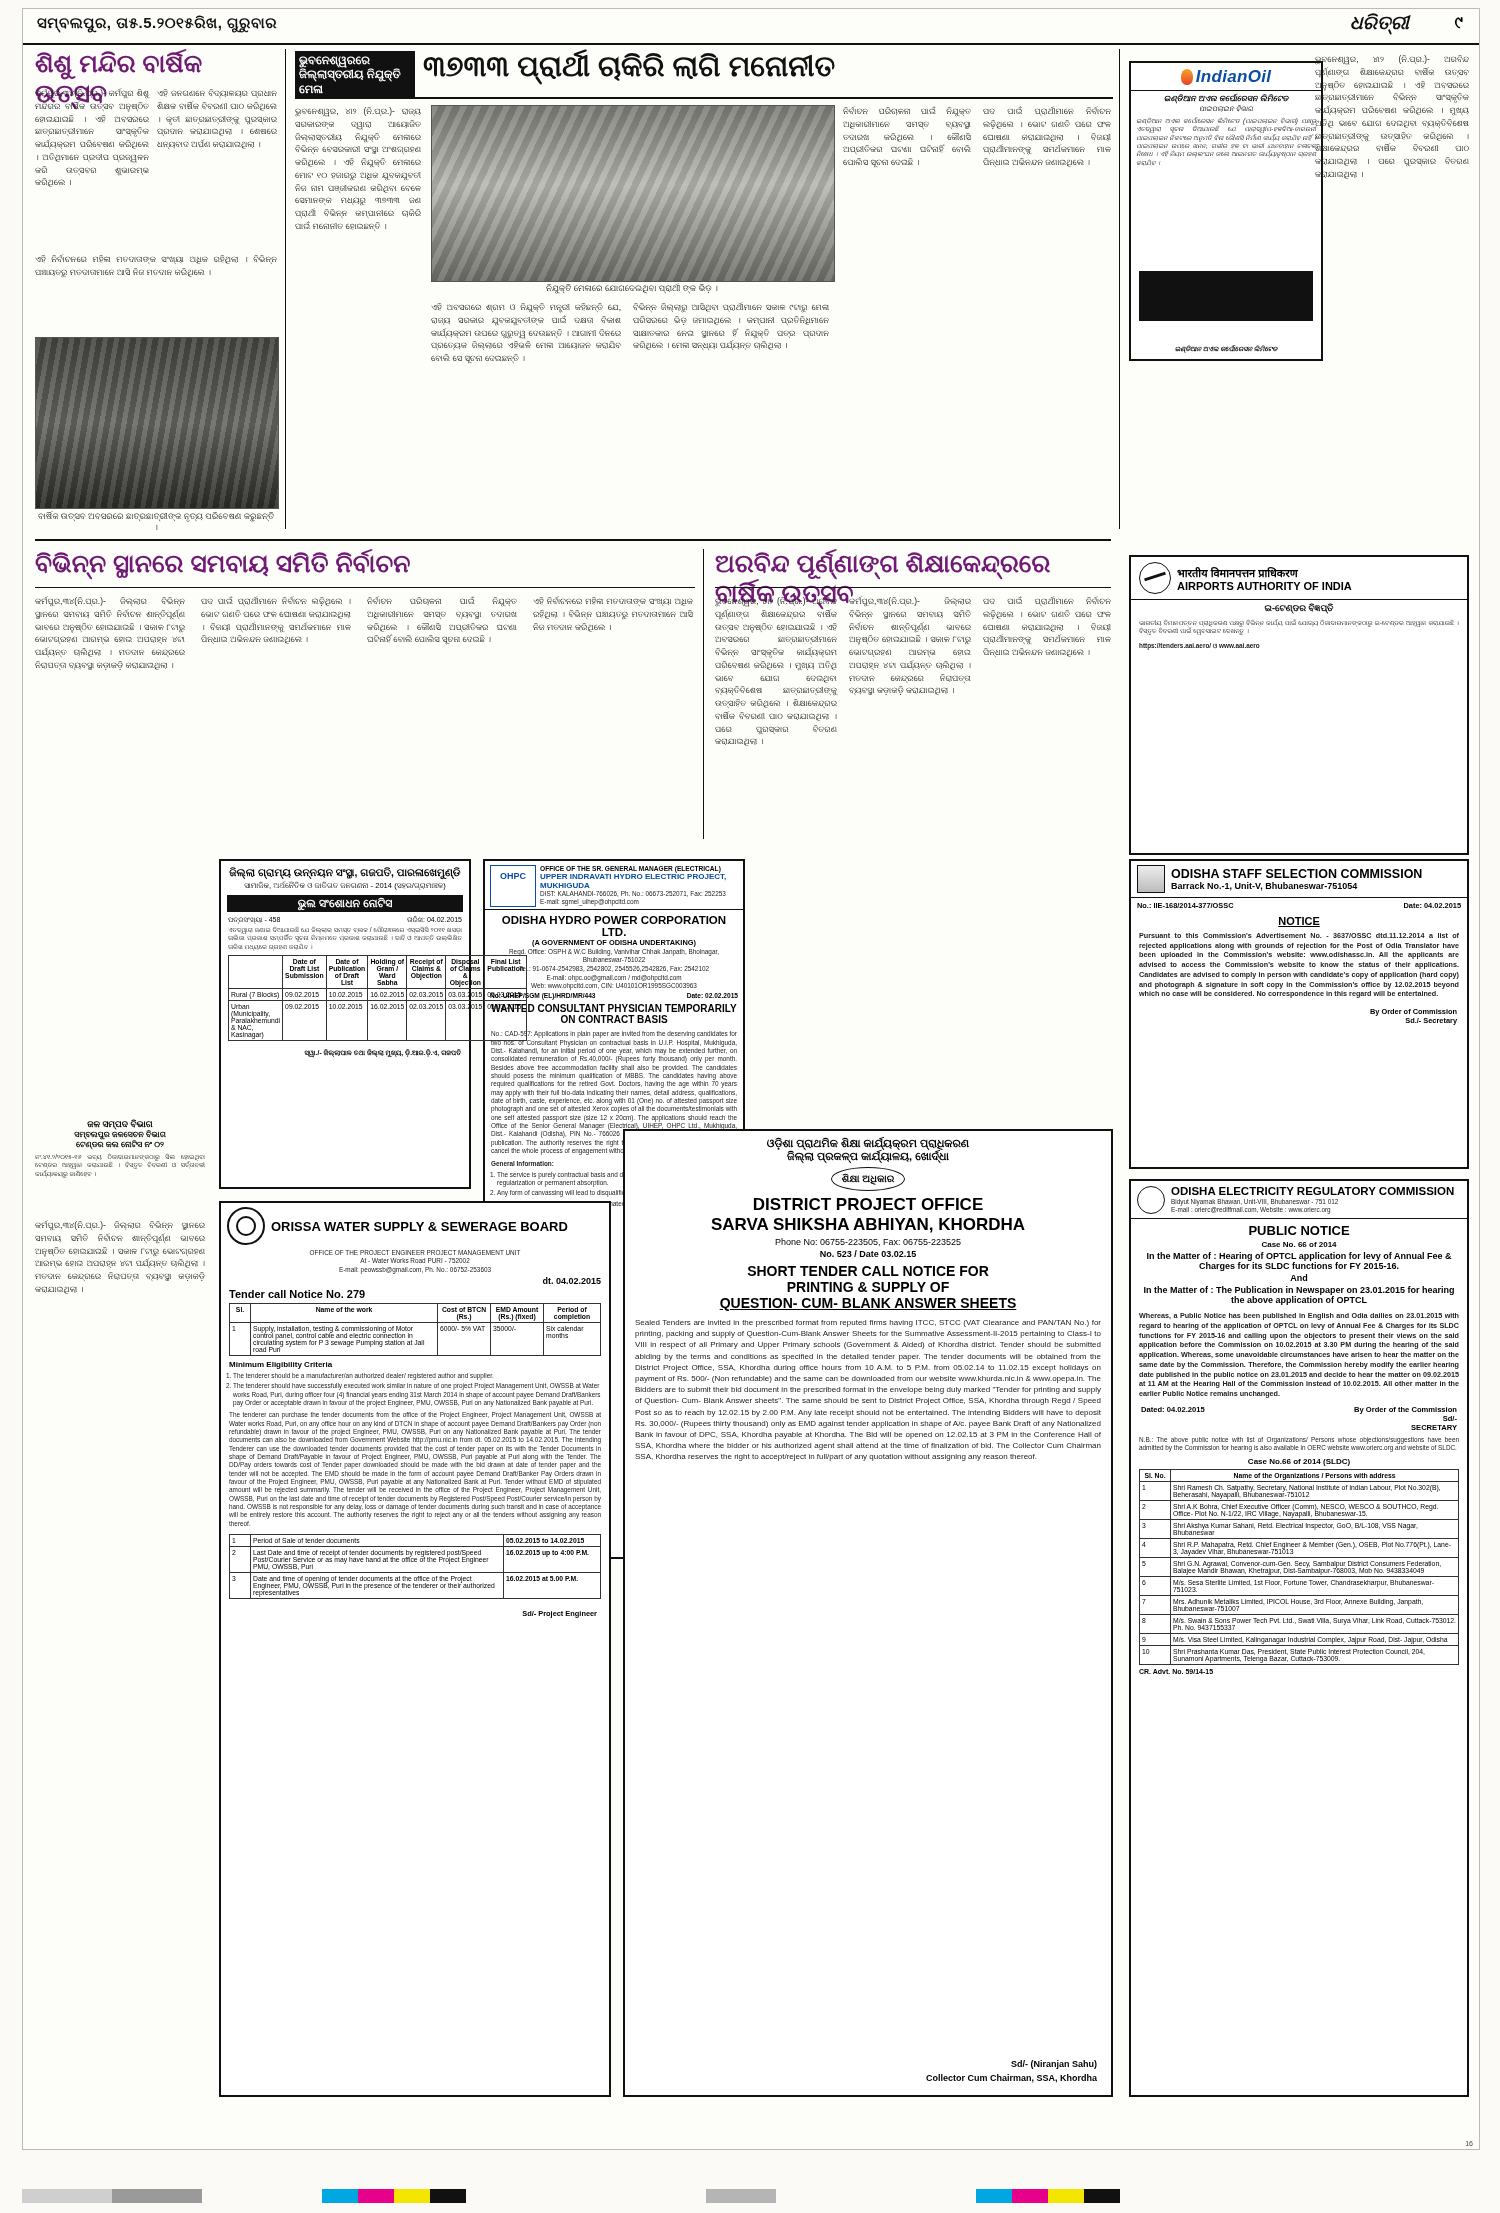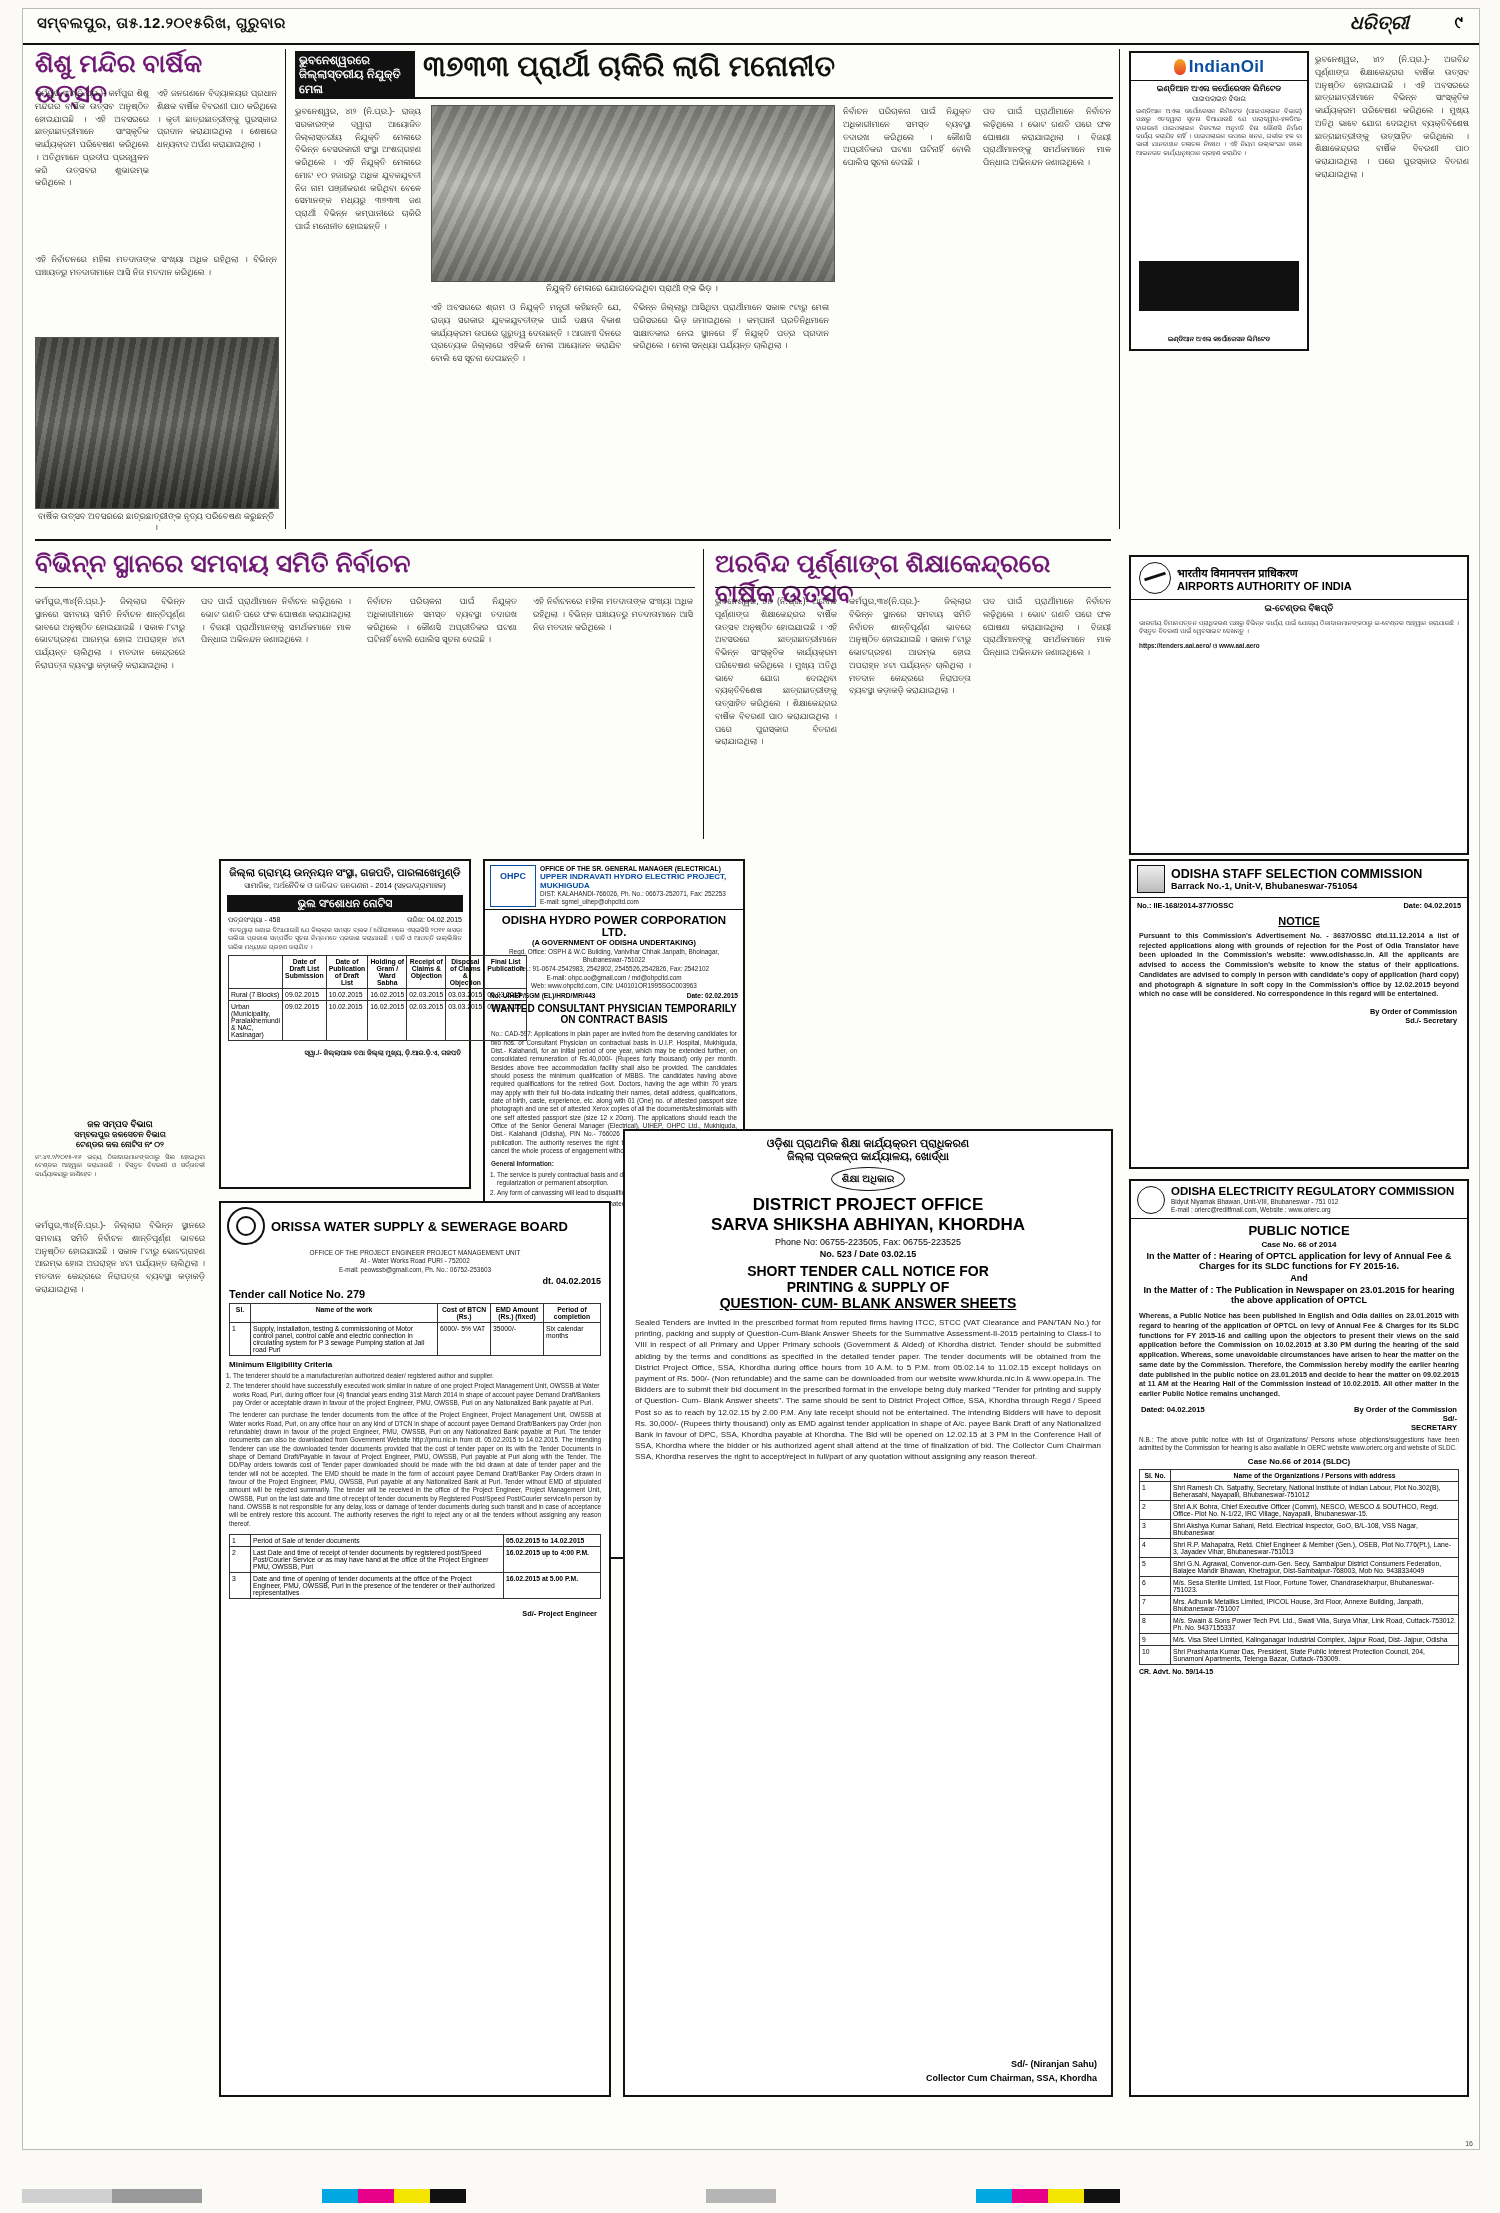--- a/index.html
+++ b/index.html
@@ -53,21 +53,21 @@
   .aai-logo{width:30px;height:30px;border:1px solid #111;border-radius:50%;position:relative;display:inline-block;}
   .aai-logo:before{content:"";position:absolute;left:4px;top:12px;width:22px;height:3px;background:#111;transform:rotate(-18deg);}
 </style>
 </head>
 <body>
 
 <div class="page">
   <div class="sheet">
 
     <div class="masthead">
-      <div class="place">ସମ୍ବଲପୁର, ତା୫.12.୨୦୧୫ରିଖ, ଗୁରୁବାର</div>
+      <div class="place">ସମ୍ବଲପୁର, ତା୫.5.୨୦୧୫ରିଖ, ଗୁରୁବାର</div>
       <div class="brand">ଧରିତ୍ରୀ</div>
       <div class="pg">୯</div>
     </div>
 
     <div style="position:absolute;left:12px;top:40px;width:245px;" class="hd2">ଶିଶୁ ମନ୍ଦିର ବାର୍ଷିକ ଉତ୍ସବ</div>
     <div class="col" style="left:12px;top:78px;width:114px;height:160px;">କର୍ମପୁର,୩୪(ନି.ପ୍ର.)- କର୍ମପୁର ଶିଶୁ ମନ୍ଦିରର ବାର୍ଷିକ ଉତ୍ସବ ଅନୁଷ୍ଠିତ ହୋଇଯାଇଛି । ଏହି ଅବସରରେ ଛାତ୍ରଛାତ୍ରୀମାନେ ସାଂସ୍କୃତିକ କାର୍ଯ୍ୟକ୍ରମ ପରିବେଷଣ କରିଥିଲେ । ଅତିଥିମାନେ ପ୍ରଦୀପ ପ୍ରଜ୍ୱଳନ କରି ଉତ୍ସବର ଶୁଭାରମ୍ଭ କରିଥିଲେ ।</div>
     <div class="col" style="left:134px;top:78px;width:120px;height:160px;">ଏହି ଜନଗଣନେ ବିଦ୍ୟାଳୟର ପ୍ରଧାନ ଶିକ୍ଷକ ବାର୍ଷିକ ବିବରଣୀ ପାଠ କରିଥିଲେ । କୃତୀ ଛାତ୍ରଛାତ୍ରୀଙ୍କୁ ପୁରସ୍କାର ପ୍ରଦାନ କରାଯାଇଥିଲା । ଶେଷରେ ଧନ୍ୟବାଦ ଅର୍ପଣ କରାଯାଇଥିଲା ।</div>
 
     <div class="photo dark" style="left:12px;top:328px;width:242px;height:170px;">
         <div class="g"></div>
@@ -89,21 +89,21 @@
     <div class="cap" style="position:absolute;left:408px;top:274px;width:402px;">ନିଯୁକ୍ତି ମେଳାରେ ଯୋଗଦେଇଥିବା ପ୍ରାର୍ଥୀ ଙ୍କ ଭିଡ଼ ।</div>
 
     <div class="col" style="left:272px;top:96px;width:126px;height:440px;">ଭୁବନେଶ୍ୱର, ୪ା୨ (ନି.ପ୍ର.)- ରାଜ୍ୟ ସରକାରଙ୍କ ଦ୍ୱାରା ଆୟୋଜିତ ଜିଲ୍ଲାସ୍ତରୀୟ ନିଯୁକ୍ତି ମେଳାରେ ବିଭିନ୍ନ ବେସରକାରୀ ସଂସ୍ଥା ଅଂଶଗ୍ରହଣ କରିଥିଲେ । ଏହି ନିଯୁକ୍ତି ମେଳାରେ ମୋଟ ୧୦ ହଜାରରୁ ଅଧିକ ଯୁବକଯୁବତୀ ନିଜ ନାମ ପଞ୍ଜୀକରଣ କରିଥିବା ବେଳେ ସେମାନଙ୍କ ମଧ୍ୟରୁ ୩୭୩୩ ଜଣ ପ୍ରାର୍ଥୀ ବିଭିନ୍ନ କମ୍ପାନୀରେ ଚାକିରି ପାଇଁ ମନୋନୀତ ହୋଇଛନ୍ତି ।</div>
     <div class="col" style="left:408px;top:292px;width:190px;height:245px;">ଏହି ଅବସରରେ ଶ୍ରମ ଓ ନିଯୁକ୍ତି ମନ୍ତ୍ରୀ କହିଛନ୍ତି ଯେ, ରାଜ୍ୟ ସରକାର ଯୁବକଯୁବତୀଙ୍କ ପାଇଁ ଦକ୍ଷତା ବିକାଶ କାର୍ଯ୍ୟକ୍ରମ ଉପରେ ଗୁରୁତ୍ୱ ଦେଉଛନ୍ତି । ଆଗାମୀ ଦିନରେ ପ୍ରତ୍ୟେକ ଜିଲ୍ଲାରେ ଏହିଭଳି ମେଳା ଆୟୋଜନ କରାଯିବ ବୋଲି ସେ ସୂଚନା ଦେଇଛନ୍ତି ।</div>
     <div class="col" style="left:610px;top:292px;width:196px;height:245px;">ବିଭିନ୍ନ ଜିଲ୍ଲାରୁ ଆସିଥିବା ପ୍ରାର୍ଥୀମାନେ ସକାଳ ୯ଟାରୁ ମେଳା ପରିସରରେ ଭିଡ଼ ଜମାଇଥିଲେ । କମ୍ପାନୀ ପ୍ରତିନିଧିମାନେ ସାକ୍ଷାତକାର ନେଇ ସ୍ଥାନରେ ହିଁ ନିଯୁକ୍ତି ପତ୍ର ପ୍ରଦାନ କରିଥିଲେ । ମେଳା ସନ୍ଧ୍ୟା ପର୍ଯ୍ୟନ୍ତ ଚାଲିଥିଲା ।</div>
     <div class="col" style="left:820px;top:96px;width:128px;height:440px;">ନିର୍ବାଚନ ପରିଚାଳନା ପାଇଁ ନିଯୁକ୍ତ ଅଧିକାରୀମାନେ ସମସ୍ତ ବ୍ୟବସ୍ଥା ତଦାରଖ କରିଥିଲେ । କୌଣସି ଅପ୍ରୀତିକର ଘଟଣା ଘଟିନାହିଁ ବୋଲି ପୋଲିସ ସୂଚନା ଦେଇଛି ।</div>
     <div class="col" style="left:960px;top:96px;width:128px;height:440px;">ପଦ ପାଇଁ ପ୍ରାର୍ଥୀମାନେ ନିର୍ବାଚନ ଲଢ଼ିଥିଲେ । ଭୋଟ ଗଣତି ପରେ ଫଳ ଘୋଷଣା କରାଯାଇଥିଲା । ବିଜୟୀ ପ୍ରାର୍ଥୀମାନଙ୍କୁ ସମର୍ଥକମାନେ ମାଳ ପିନ୍ଧାଇ ଅଭିନନ୍ଦନ ଜଣାଇଥିଲେ ।</div>
 
     <div class="rule" style="left:1096px;top:40px;width:1px;height:480px;"></div>
 
-    <div class="adbox" style="left:1106px;top:42px;width:180px;height:300px;">
+    <div class="adbox" style="left:1106px;top:52px;width:194px;height:300px;font-style:italic;">
       <div class="oiltop ctr" style="padding:4px 0 3px;">
         <span class="ioflame"></span><span class="indianoil">IndianOil</span>
       </div>
       <div class="ctr bold" style="font-size:8px;padding:3px 4px 1px;">ଇଣ୍ଡିଆନ ଅଏଲ କର୍ପୋରେସନ ଲିମିଟେଡ</div>
       <div class="ctr" style="font-size:7px;">ପାଇପଲାଇନ ବିଭାଗ</div>
       <div class="xtiny" style="padding:4px 5px;text-align:justify;">ଇଣ୍ଡିଆନ ଅଏଲ କର୍ପୋରେସନ ଲିମିଟେଡ (ପାଇପଲାଇନ ବିଭାଗ) ପକ୍ଷରୁ ଏତଦ୍ୱାରା ସୂଚନା ଦିଆଯାଉଛି ଯେ ପାରାଦ୍ୱୀପ-ହଳଦିଆ-ବାରଉନୀ ପାଇପଲାଇନ ନିକଟରେ ଅନୁମତି ବିନା କୌଣସି ନିର୍ମାଣ କାର୍ଯ୍ୟ କରାଯିବ ନାହିଁ । ପାଇପଲାଇନ ଉପରେ ଖନନ, ଗଭୀର ହଳ ବା ଭାରୀ ଯାନବାହାନ ଚଳାଚଳ ନିଷେଧ । ଏହି ନିୟମ ଉଲ୍ଲଂଘନ କଲେ ଆଇନଗତ କାର୍ଯ୍ୟାନୁଷ୍ଠାନ ଗ୍ରହଣ କରାଯିବ ।</div>
       <div style="position:absolute;left:8px;right:8px;bottom:38px;height:50px;background:#111;"></div>
       <div class="ctr bold" style="position:absolute;left:0;right:0;bottom:6px;font-size:6.6px;">ଇଣ୍ଡିଆନ ଅଏଲ କର୍ପୋରେସନ ଲିମିଟେଡ</div>
     </div>
     <div class="col" style="left:1292px;top:44px;width:154px;height:490px;">ଭୁବନେଶ୍ୱର, ୪ା୨ (ନି.ପ୍ର.)- ଅରବିନ୍ଦ ପୂର୍ଣ୍ଣାଙ୍ଗ ଶିକ୍ଷାକେନ୍ଦ୍ରର ବାର୍ଷିକ ଉତ୍ସବ ଅନୁଷ୍ଠିତ ହୋଇଯାଇଛି । ଏହି ଅବସରରେ ଛାତ୍ରଛାତ୍ରୀମାନେ ବିଭିନ୍ନ ସାଂସ୍କୃତିକ କାର୍ଯ୍ୟକ୍ରମ ପରିବେଷଣ କରିଥିଲେ । ମୁଖ୍ୟ ଅତିଥି ଭାବେ ଯୋଗ ଦେଇଥିବା ବ୍ୟକ୍ତିବିଶେଷ ଛାତ୍ରଛାତ୍ରୀଙ୍କୁ ଉତ୍ସାହିତ କରିଥିଲେ । ଶିକ୍ଷାକେନ୍ଦ୍ରର ବାର୍ଷିକ ବିବରଣୀ ପାଠ କରାଯାଇଥିଲା । ପରେ ପୁରସ୍କାର ବିତରଣ କରାଯାଇଥିଲା ।</div>

